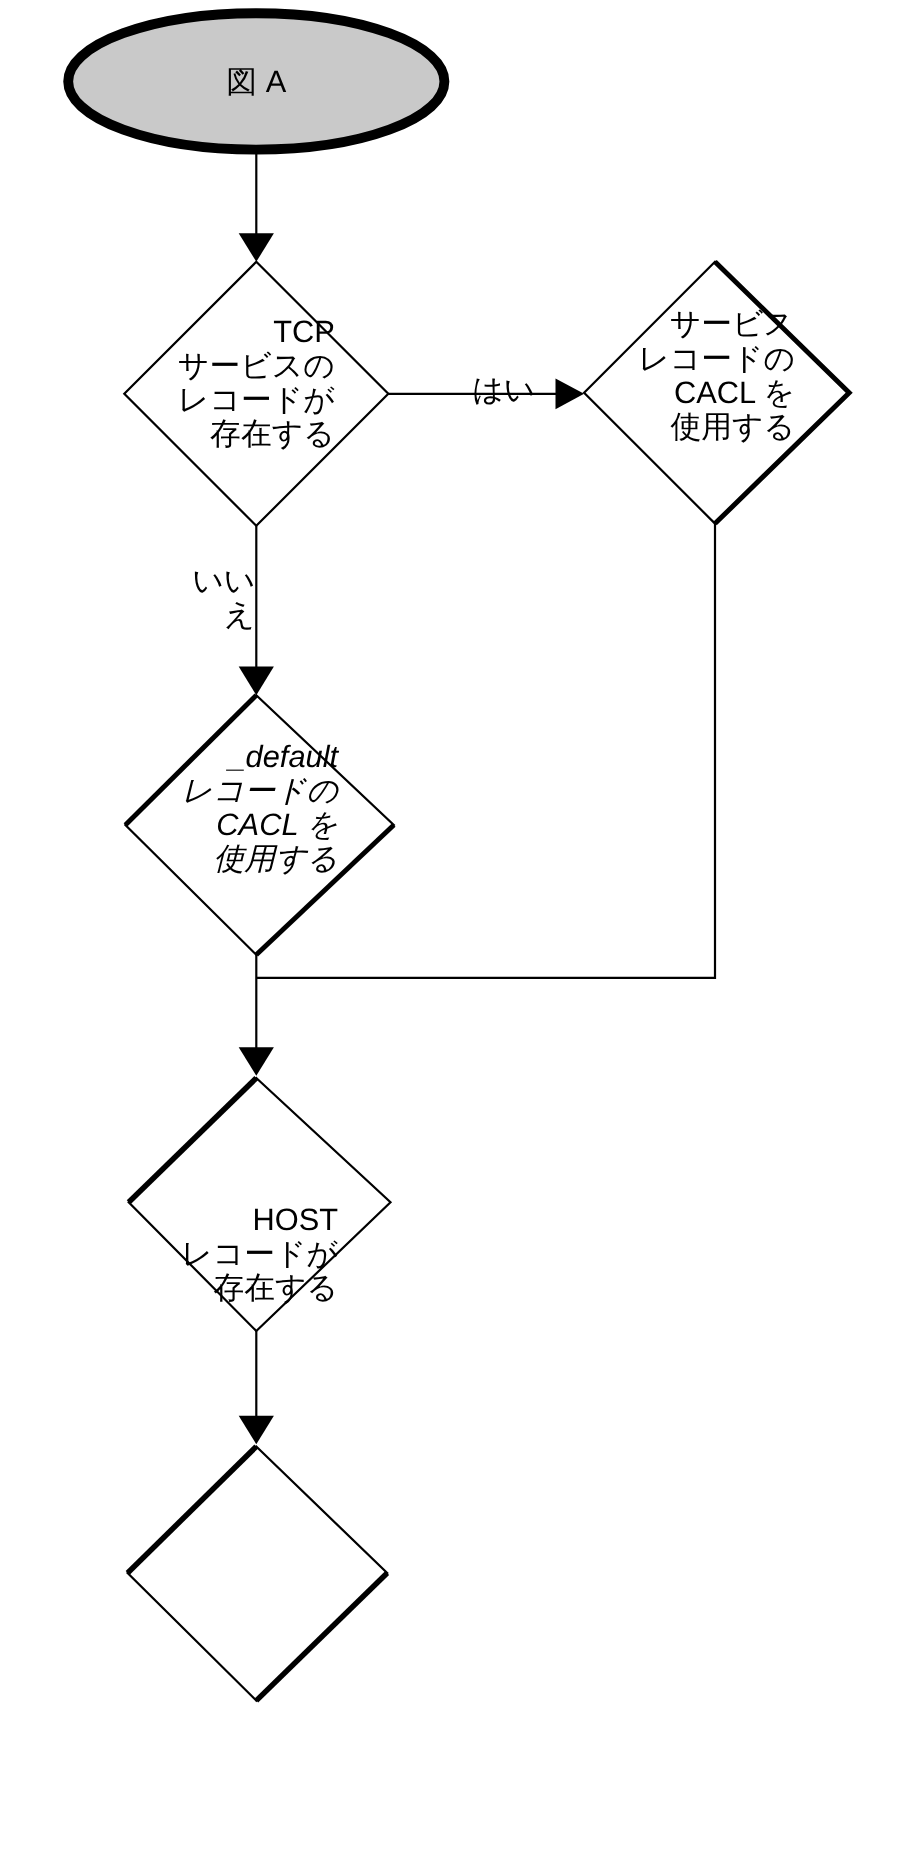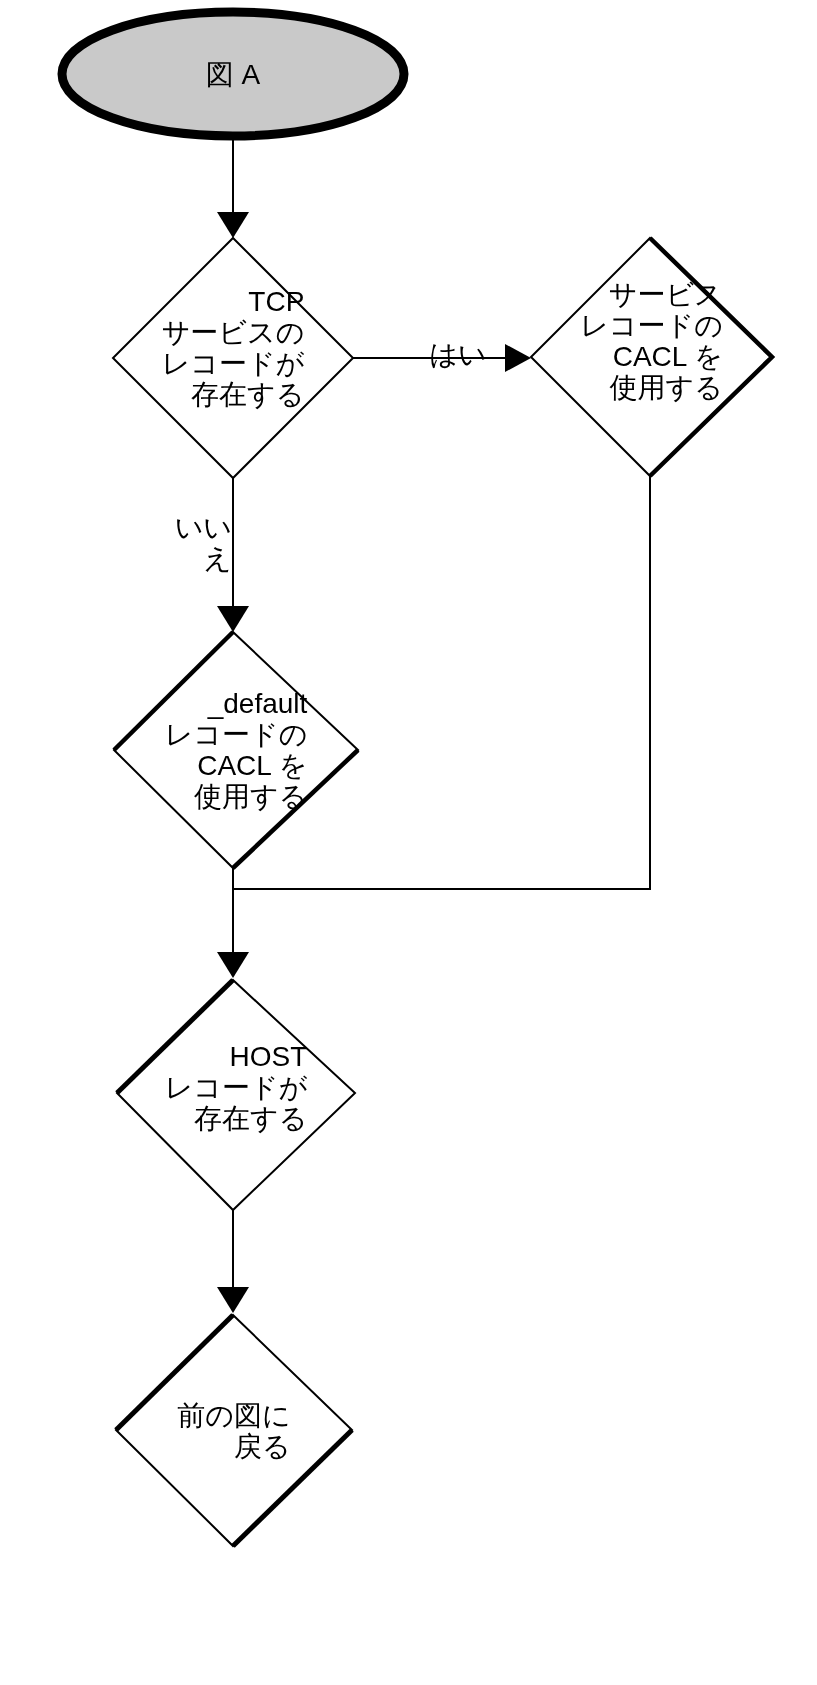--- a/index.html
+++ b/index.html
@@ -36,22 +36,22 @@
     text-align: right;
     white-space: pre-line;
     font-size: 28px;
     line-height: 31px;
     color: var(--text);
     pointer-events: none;
   }
   #lbl-start   { left: 58px;  top: 8px;    width: 350px; height: 132px; }
   #lbl-d1      { left: 113px; top: 228px;  width: 240px; height: 240px; }
   #lbl-dr      { left: 531px; top: 222px;  width: 241px; height: 238px; }
-  #lbl-d2      { left: 114px; top: 632px;  width: 244px; height: 236px; }
-  #lbl-d3      { left: 117px; top: 972px;  width: 238px; height: 230px; }
+  #lbl-d2      { left: 114px; top: 616px;  width: 244px; height: 236px; font-style: italic; }
+  #lbl-d3      { left: 117px; top: 1024px;  width: 238px; height: 230px; }
   #lbl-d4      { left: 116px; top: 1315px; width: 236px; height: 231px; }
   #lbl-yes     { left: 418px; top: 320px;  width: 80px;  height: 30px; margin-top: 19px; }
   #lbl-no      { left: 148px; top: 528px;  width: 84px;  height: 30px; }
 </style>
 </head>
 <body>
 
 <div class="canvas">
 
   <svg width="817" height="1685" viewBox="0 0 817 1685">
@@ -106,20 +106,18 @@
 
   <div class="label" id="lbl-d2">_default
 レコードの
 CACL を
 使用する</div>
 
   <div class="label" id="lbl-d3">HOST
 レコードが
 存在する</div>
 
-  <div class="label" id="lbl-d4">前の図に
-戻る</div>
 
   <div class="label" id="lbl-yes">はい</div>
 
   <div class="label" id="lbl-no">いいえ</div>
 
 </div>
 
 </body></html>

